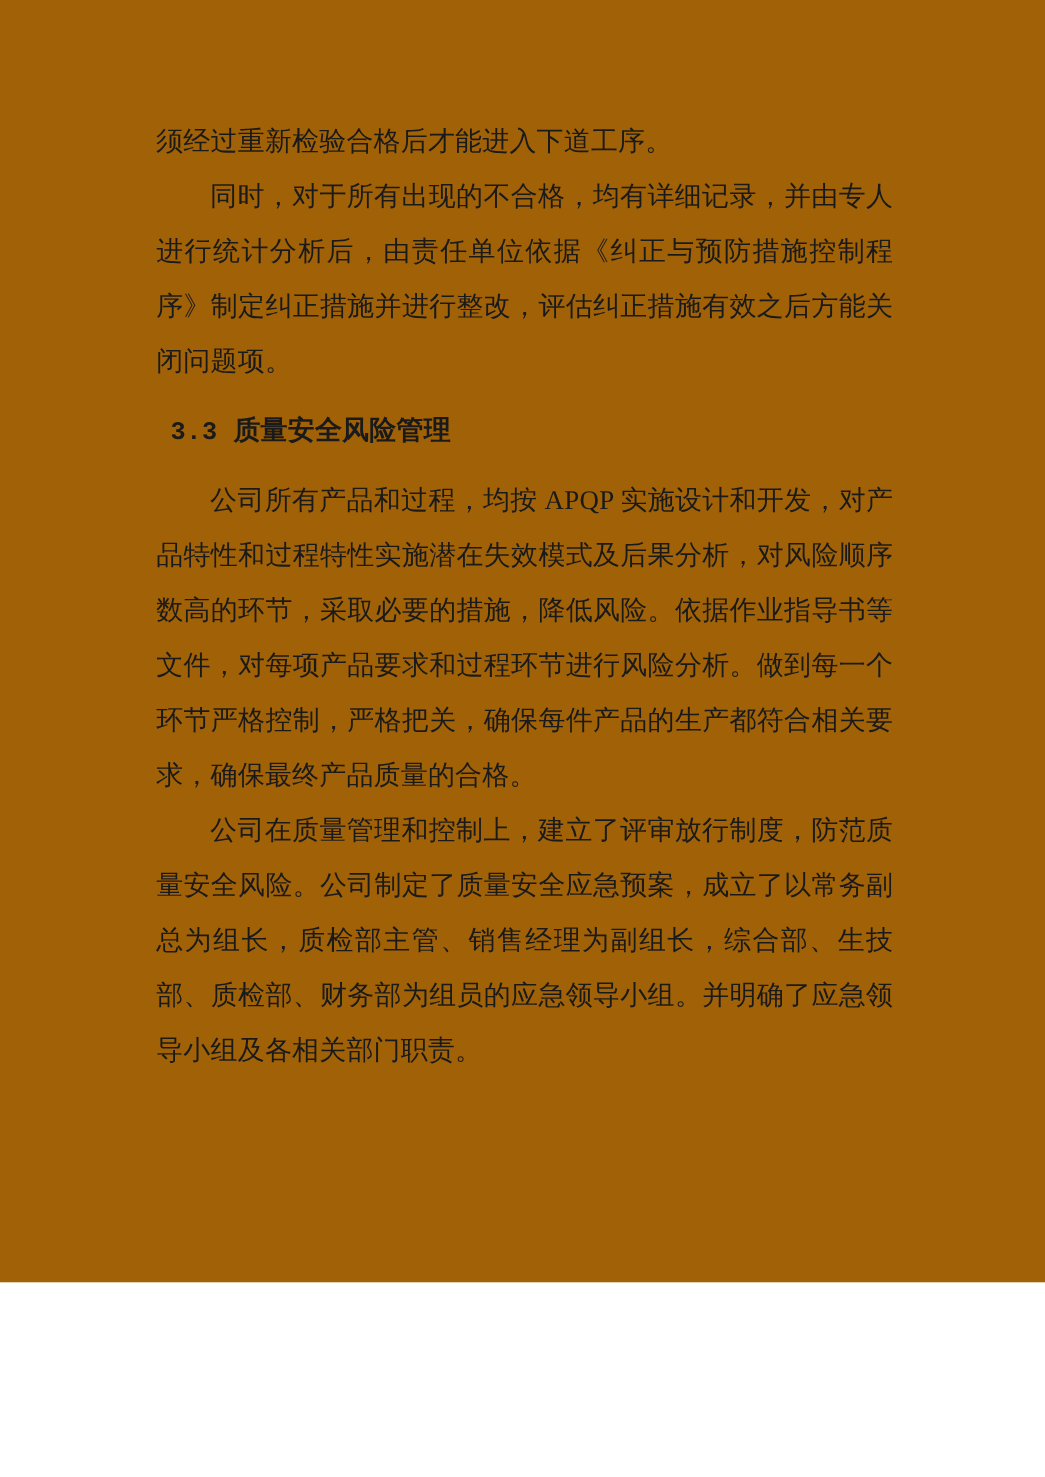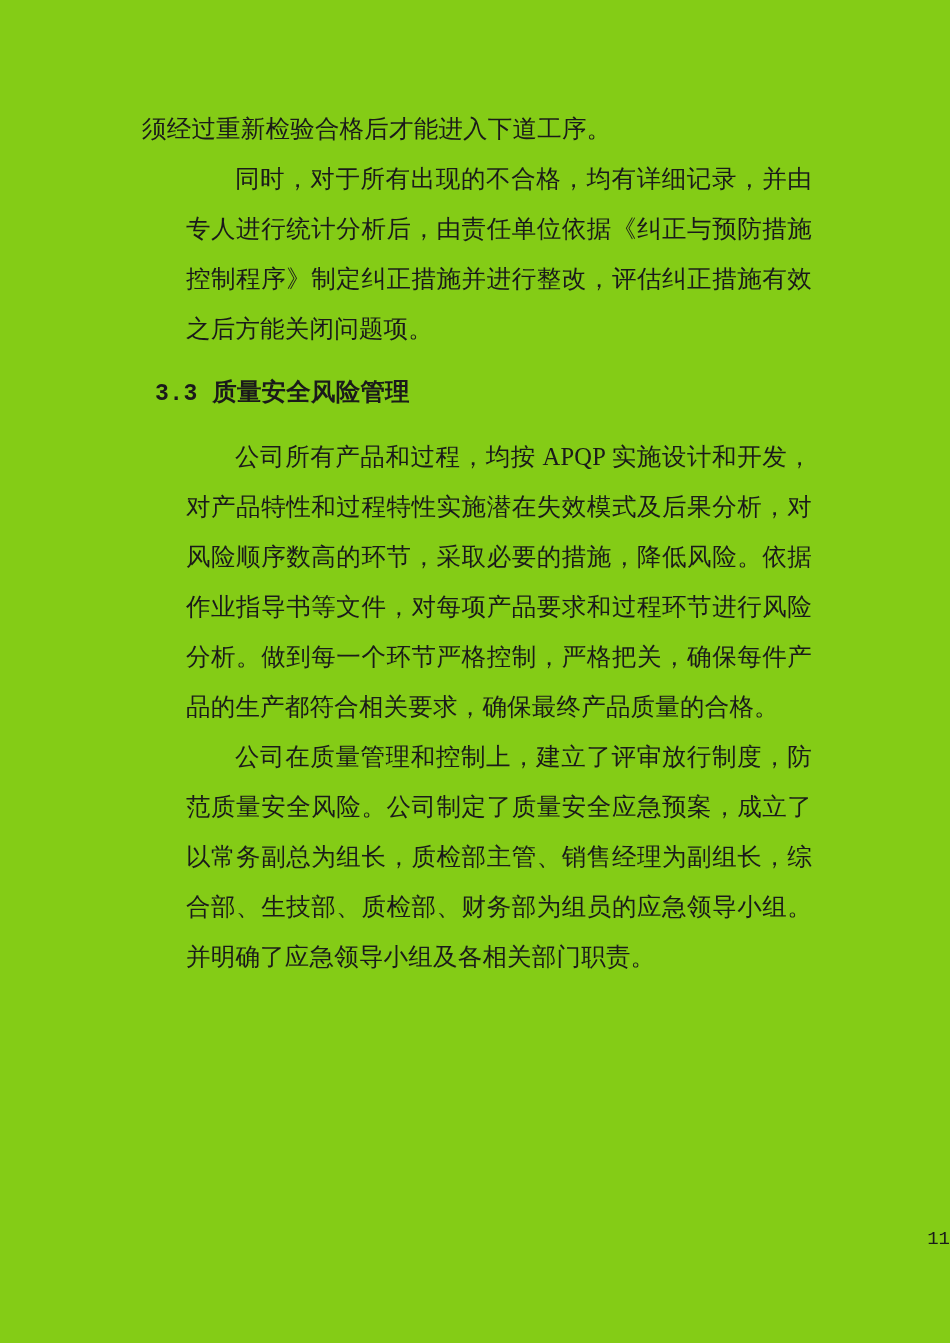--- a/index.html
+++ b/index.html
@@ -3,22 +3,22 @@
 <meta charset="utf-8">
 <style>
   html, body {
     margin: 0;
     padding: 0;
     background: #ffffff;
   }
   .page {
     position: relative;
     width: 950px;
-    height: 1343px;
-    background: #84cc16;
+    height: 1166px;
+    background: #a16207;
     overflow: hidden;
     box-sizing: border-box;
   }
   .content {
     position: absolute;
     left: 142px;
     top: 104px;
     width: 670px;
   }
   .para {
@@ -27,21 +27,20 @@
     line-height: 50px;
     color: #1a1a1a;
     text-align: justify;
     text-justify: inter-ideograph;
     margin: 0;
     letter-spacing: 0.2px;
     word-break: break-all;
   }
   .para.indent {
     text-indent: 2em;
-    margin-left: 44px;
   }
   .heading {
     font-family: "Liberation Serif", "DejaVu Serif", serif;
     font-size: 24.5px;
     line-height: 50px;
     color: #1a1a1a;
     margin: 13px;
     text-align: left;
     letter-spacing: 0.2px;
   }

